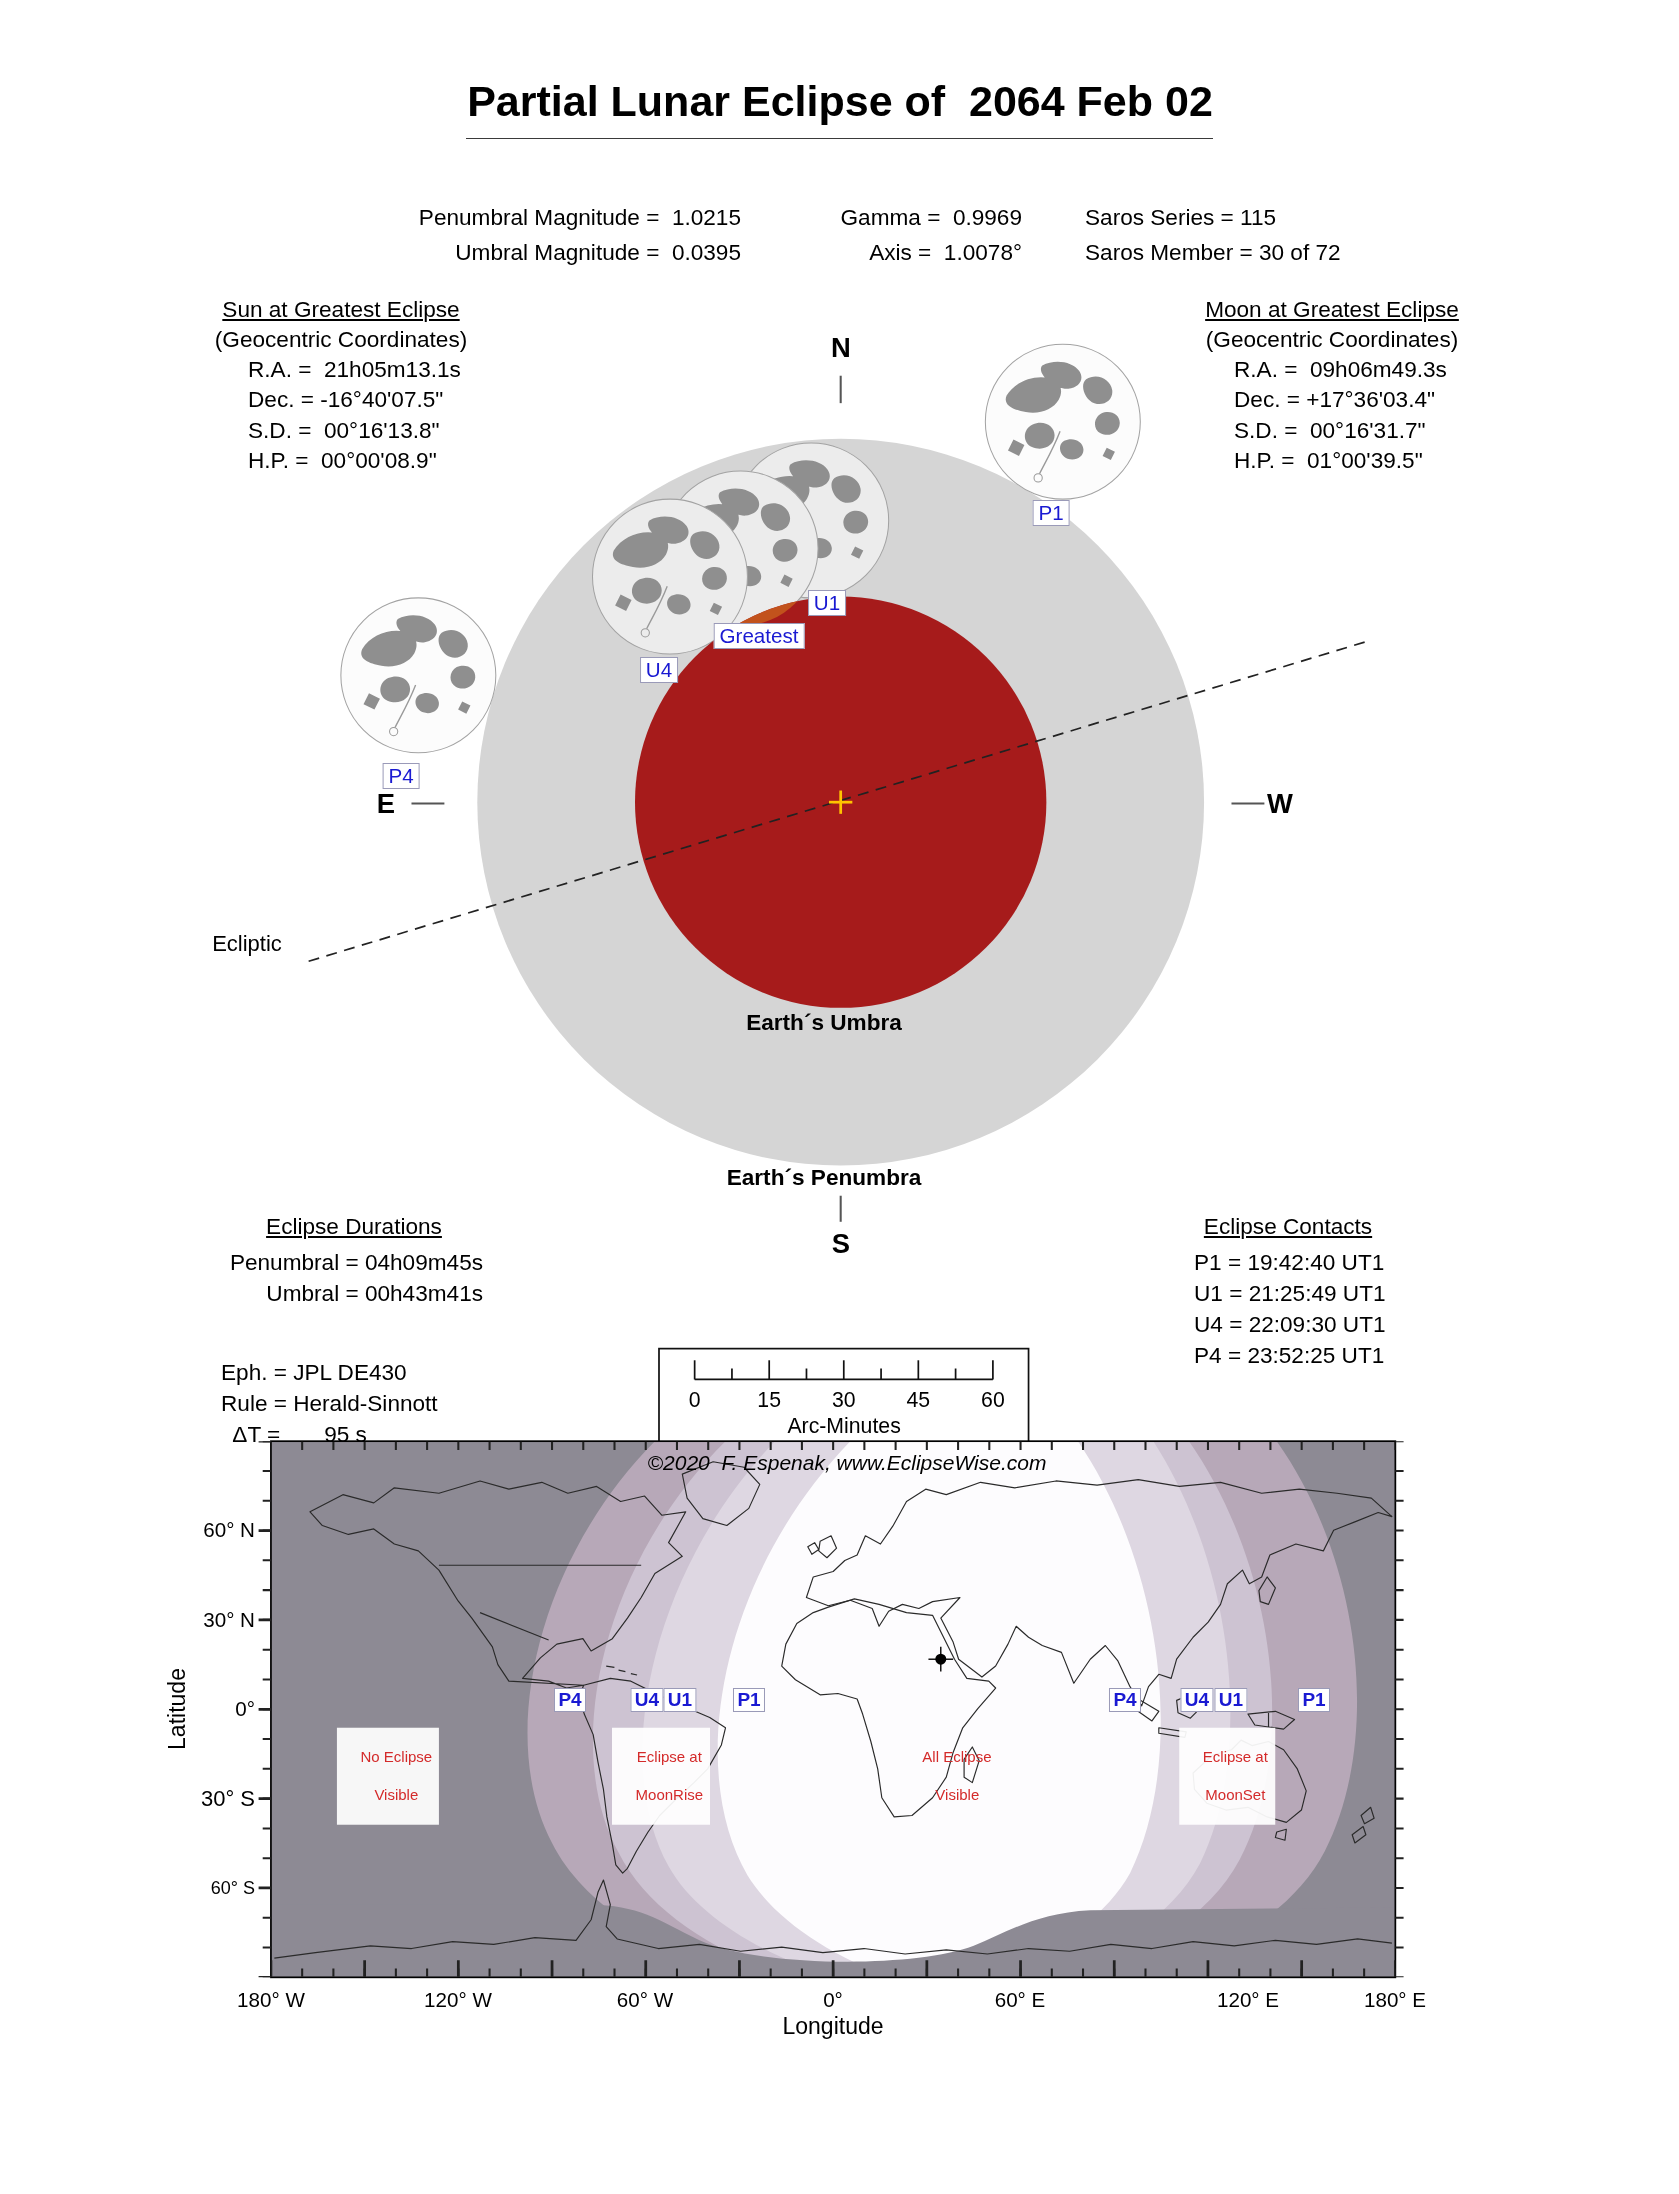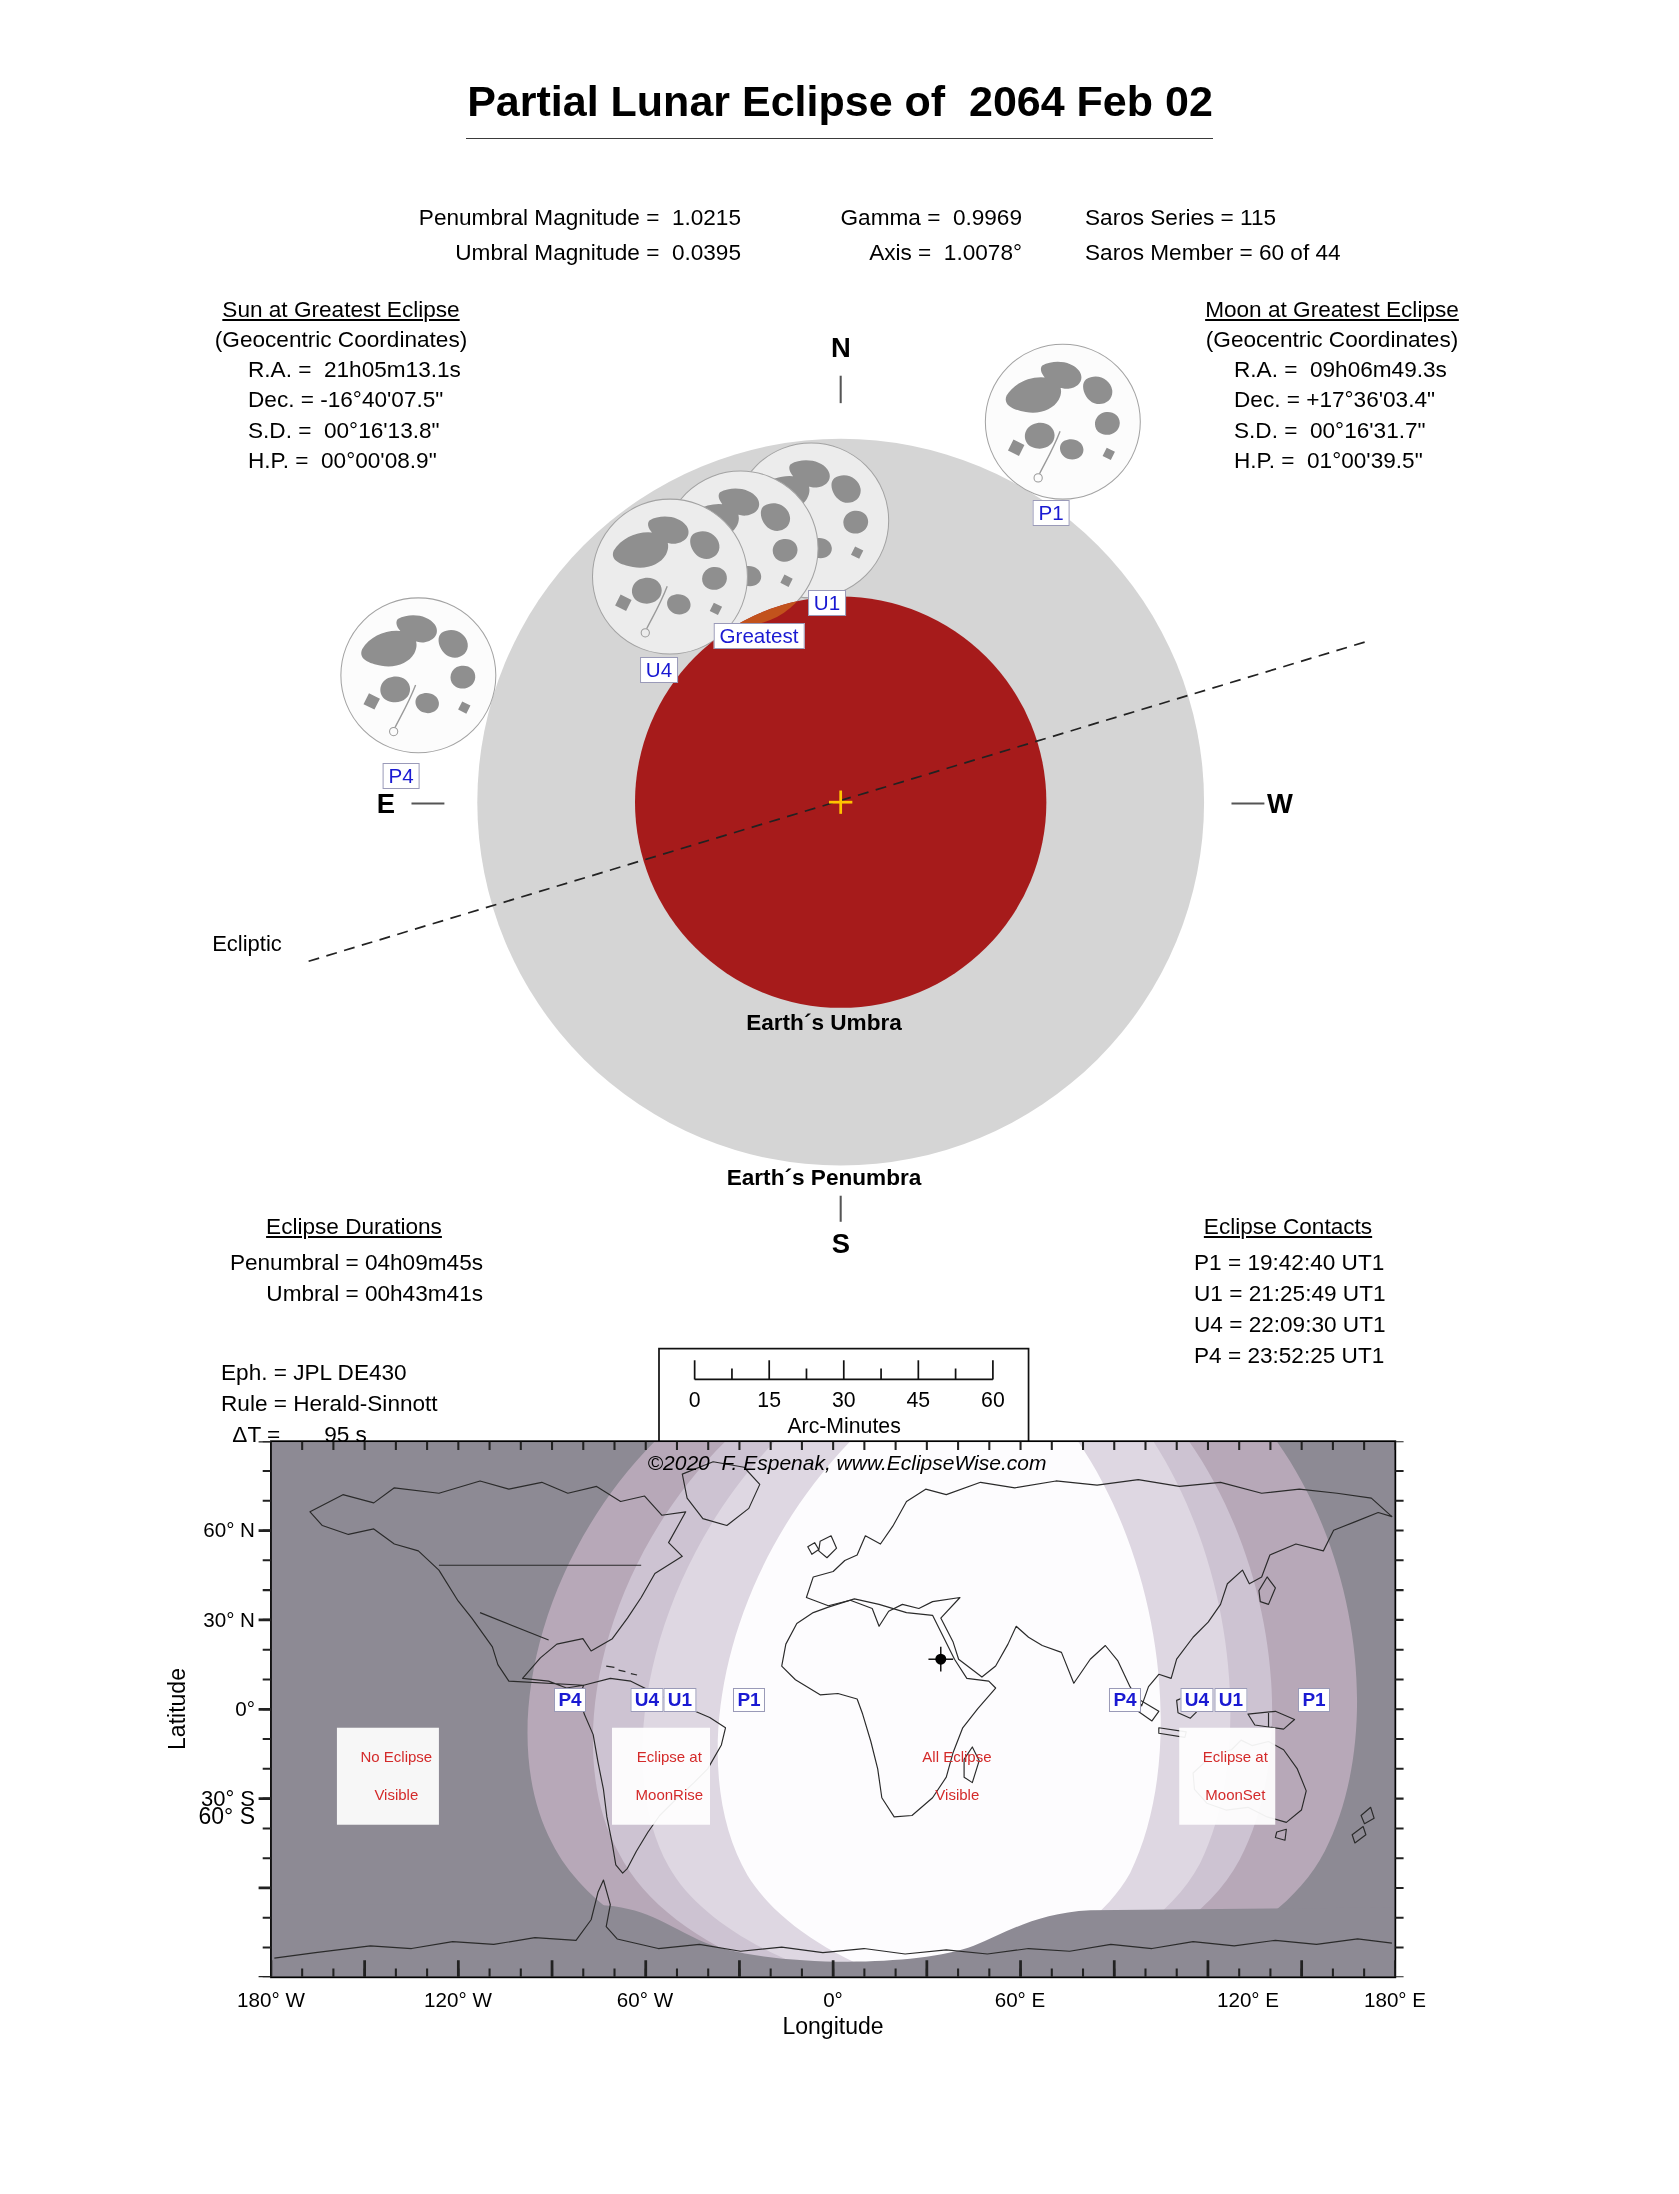--- a/index.html
+++ b/index.html
@@ -160,21 +160,21 @@
   </svg>
 
   <div class="txt c title" style="left:840px;top:101px;">Partial Lunar Eclipse of  2064 Feb 02</div>
   <div class="rule" style="left:466px;top:138px;width:747px;"></div>
 
   <div class="txt r" style="left:741px;top:218px;">Penumbral Magnitude =  1.0215</div>
   <div class="txt r" style="left:1022px;top:218px;">Gamma =  0.9969</div>
   <div class="txt l" style="left:1085px;top:218px;">Saros Series = 115</div>
   <div class="txt r" style="left:741px;top:253px;">Umbral Magnitude =  0.0395</div>
   <div class="txt r" style="left:1022px;top:253px;">Axis =  1.0078°</div>
-  <div class="txt l" style="left:1085px;top:253px;">Saros Member = 60 of 44</div>
+  <div class="txt l" style="left:1085px;top:253px;">Saros Member = 30 of 72</div>
 
   <div class="txt c u" style="left:341px;top:310px;">Sun at Greatest Eclipse</div>
   <div class="txt c" style="left:341px;top:340px;">(Geocentric Coordinates)</div>
   <div class="txt l" style="left:248px;top:370px;">R.A. =  21h05m13.1s</div>
   <div class="txt l" style="left:248px;top:400px;">Dec. = -16°40'07.5"</div>
   <div class="txt l" style="left:248px;top:431px;">S.D. =  00°16'13.8"</div>
   <div class="txt l" style="left:248px;top:461px;">H.P. =  00°00'08.9"</div>
 
   <div class="txt c u" style="left:1332px;top:310px;">Moon at Greatest Eclipse</div>
   <div class="txt c" style="left:1332px;top:340px;">(Geocentric Coordinates)</div>
@@ -213,21 +213,21 @@
   <div class="txt l" style="left:221px;top:1435px;">  ΔT =       95 s</div>
 
   <div class="txt c ital" style="left:847px;top:1463px;font-size:21px;">©2020  F. Espenak, www.EclipseWise.com</div>
 
   <div class="txt rot" style="left:177px;top:1709px;font-size:23px;">Latitude</div>
   <div class="txt c" style="left:833px;top:2026px;font-size:23px;">Longitude</div>
   <div class="txt r" style="left:255px;top:1530px;font-size:20.6px;">60° N</div>
   <div class="txt r" style="left:255px;top:1620px;font-size:20.6px;">30° N</div>
   <div class="txt r" style="left:255px;top:1709px;font-size:20.6px;">0°</div>
   <div class="txt r" style="left:255px;top:1799px;font-size:22px;">30° S</div>
-  <div class="txt r" style="left:255px;top:1816px;font-size:23px;">60° S</div>
+  <div class="txt r" style="left:255px;top:1888px;font-size:18px;">60° S</div>
   <div class="txt c" style="left:271px;top:2000px;font-size:20.6px;">180° W</div>
   <div class="txt c" style="left:458px;top:2000px;font-size:20.6px;">120° W</div>
   <div class="txt c" style="left:645px;top:2000px;font-size:20.6px;">60° W</div>
   <div class="txt c" style="left:833px;top:2000px;font-size:20.6px;">0°</div>
   <div class="txt c" style="left:1020px;top:2000px;font-size:20.6px;">60° E</div>
   <div class="txt c" style="left:1208px;top:2000px;font-size:20.6px;margin-left:40px;">120° E</div>
   <div class="txt c" style="left:1395px;top:2000px;font-size:20.6px;">180° E</div>
 
   <div class="txt c mapblue" style="left:570px;top:1700px;">P4</div>
   <div class="txt c mapblue" style="left:647px;top:1700px;">U4</div>

